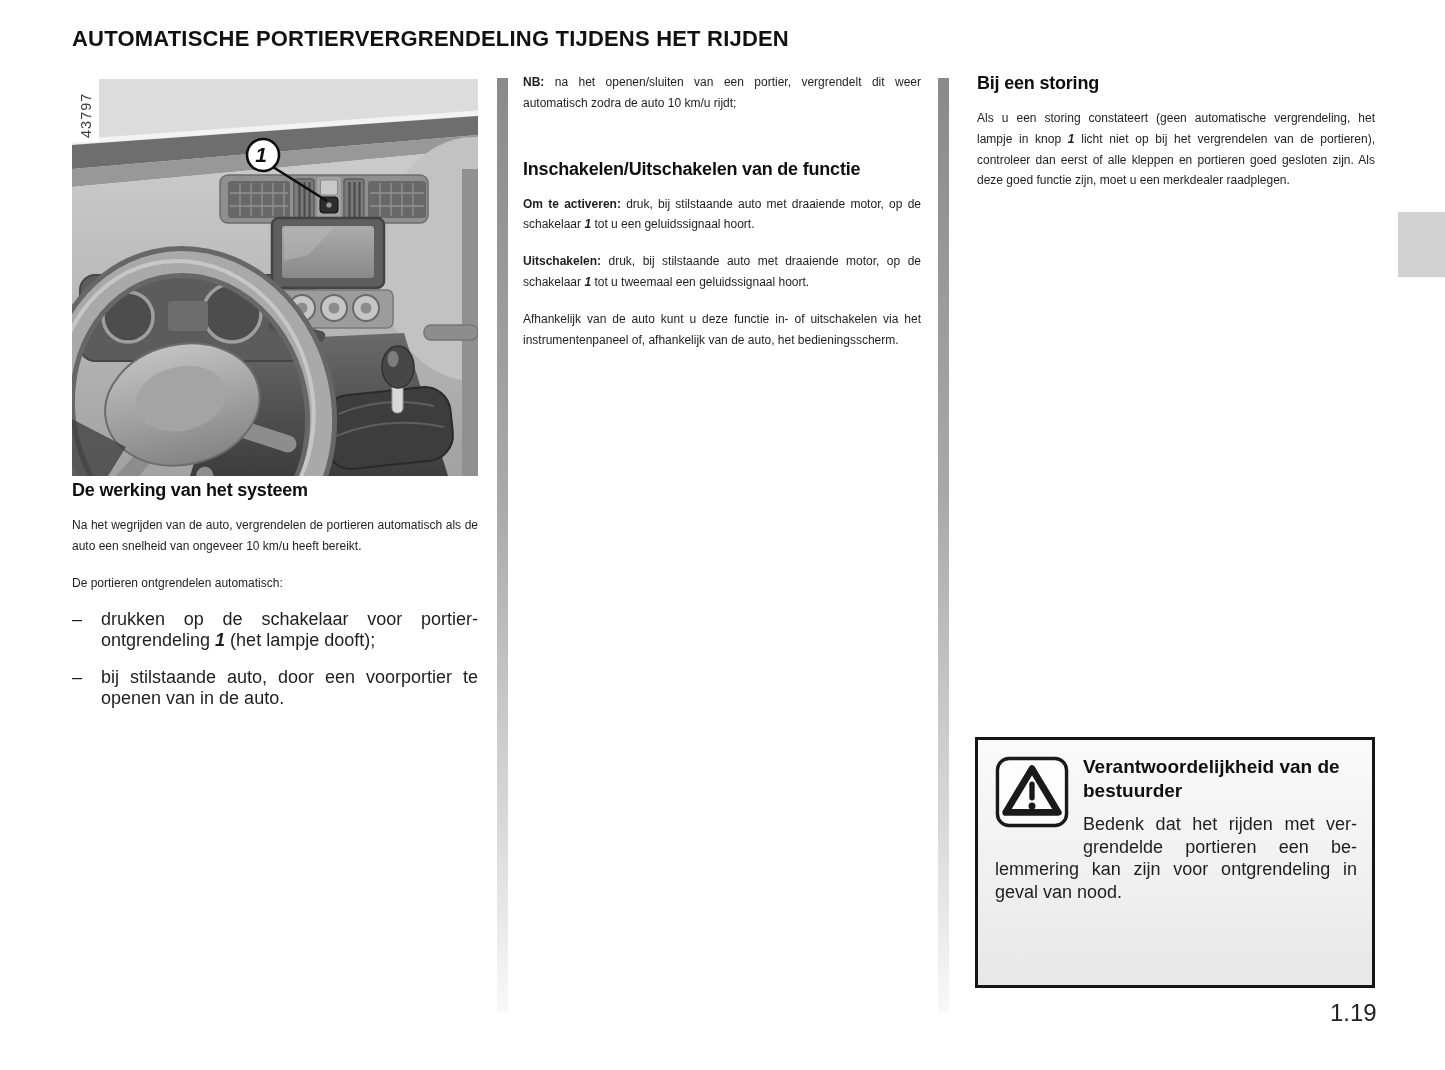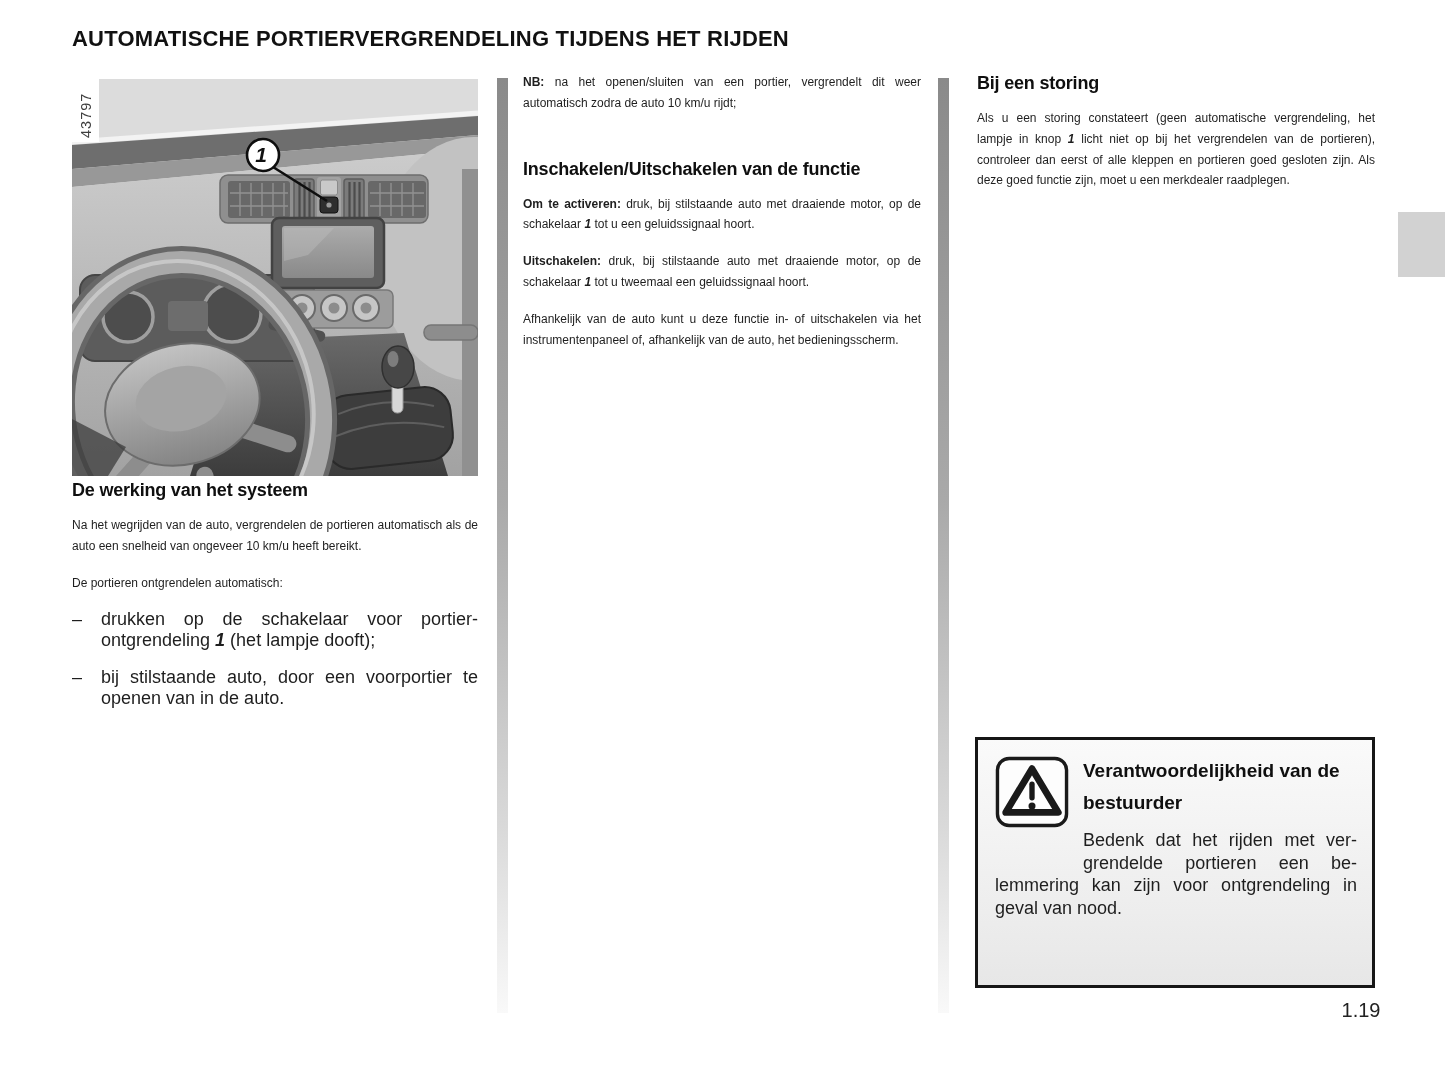--- a/index.html
+++ b/index.html
@@ -33,23 +33,23 @@
     background:linear-gradient(180deg,#8a8a8a 0%,#a9a9a9 45%,#d9d9d9 80%,#f9f9f9 100%);
   }
   .v1{left:497px}.v2{left:938px}
   .warn{
     position:absolute;left:975px;top:737px;width:400px;height:251px;
     box-sizing:border-box;border:3px solid #161616;
     background:linear-gradient(180deg,#fafafa 0%,#efefef 60%,#e7e7e7 100%);
     padding:13px 15px 0 17px;
   }
   .warnicon{float:left;width:74px;height:72px;margin:3px 14px 26px 0}
-  .warn h3{font-size:19px;line-height:32px;margin:2px 0 10px;color:#0f0f0f}
+  .warn h3{font-size:19px;line-height:24px;margin:2px 0 10px;color:#0f0f0f}
   .warn p{font-size:18px;line-height:22.5px;margin:0}
-  .pagenum{position:absolute;left:1330px;top:999px;width:62px;text-align:center;font-size:20px;color:#222}
+  .pagenum{position:absolute;left:1330px;top:999px;width:62px;text-align:left;font-size:24px;color:#222}
   .sidetab{position:absolute;left:1398px;top:212px;width:47px;height:65px;background:#d2d2d2}
 </style>
 </head>
 <body>
 
 <h1 id="title">AUTOMATISCHE PORTIERVERGRENDELING TIJDENS HET RIJDEN</h1>
 
 <section class="col col1">
   <figure class="fig">
     <svg width="406" height="397" viewBox="0 0 406 397">

